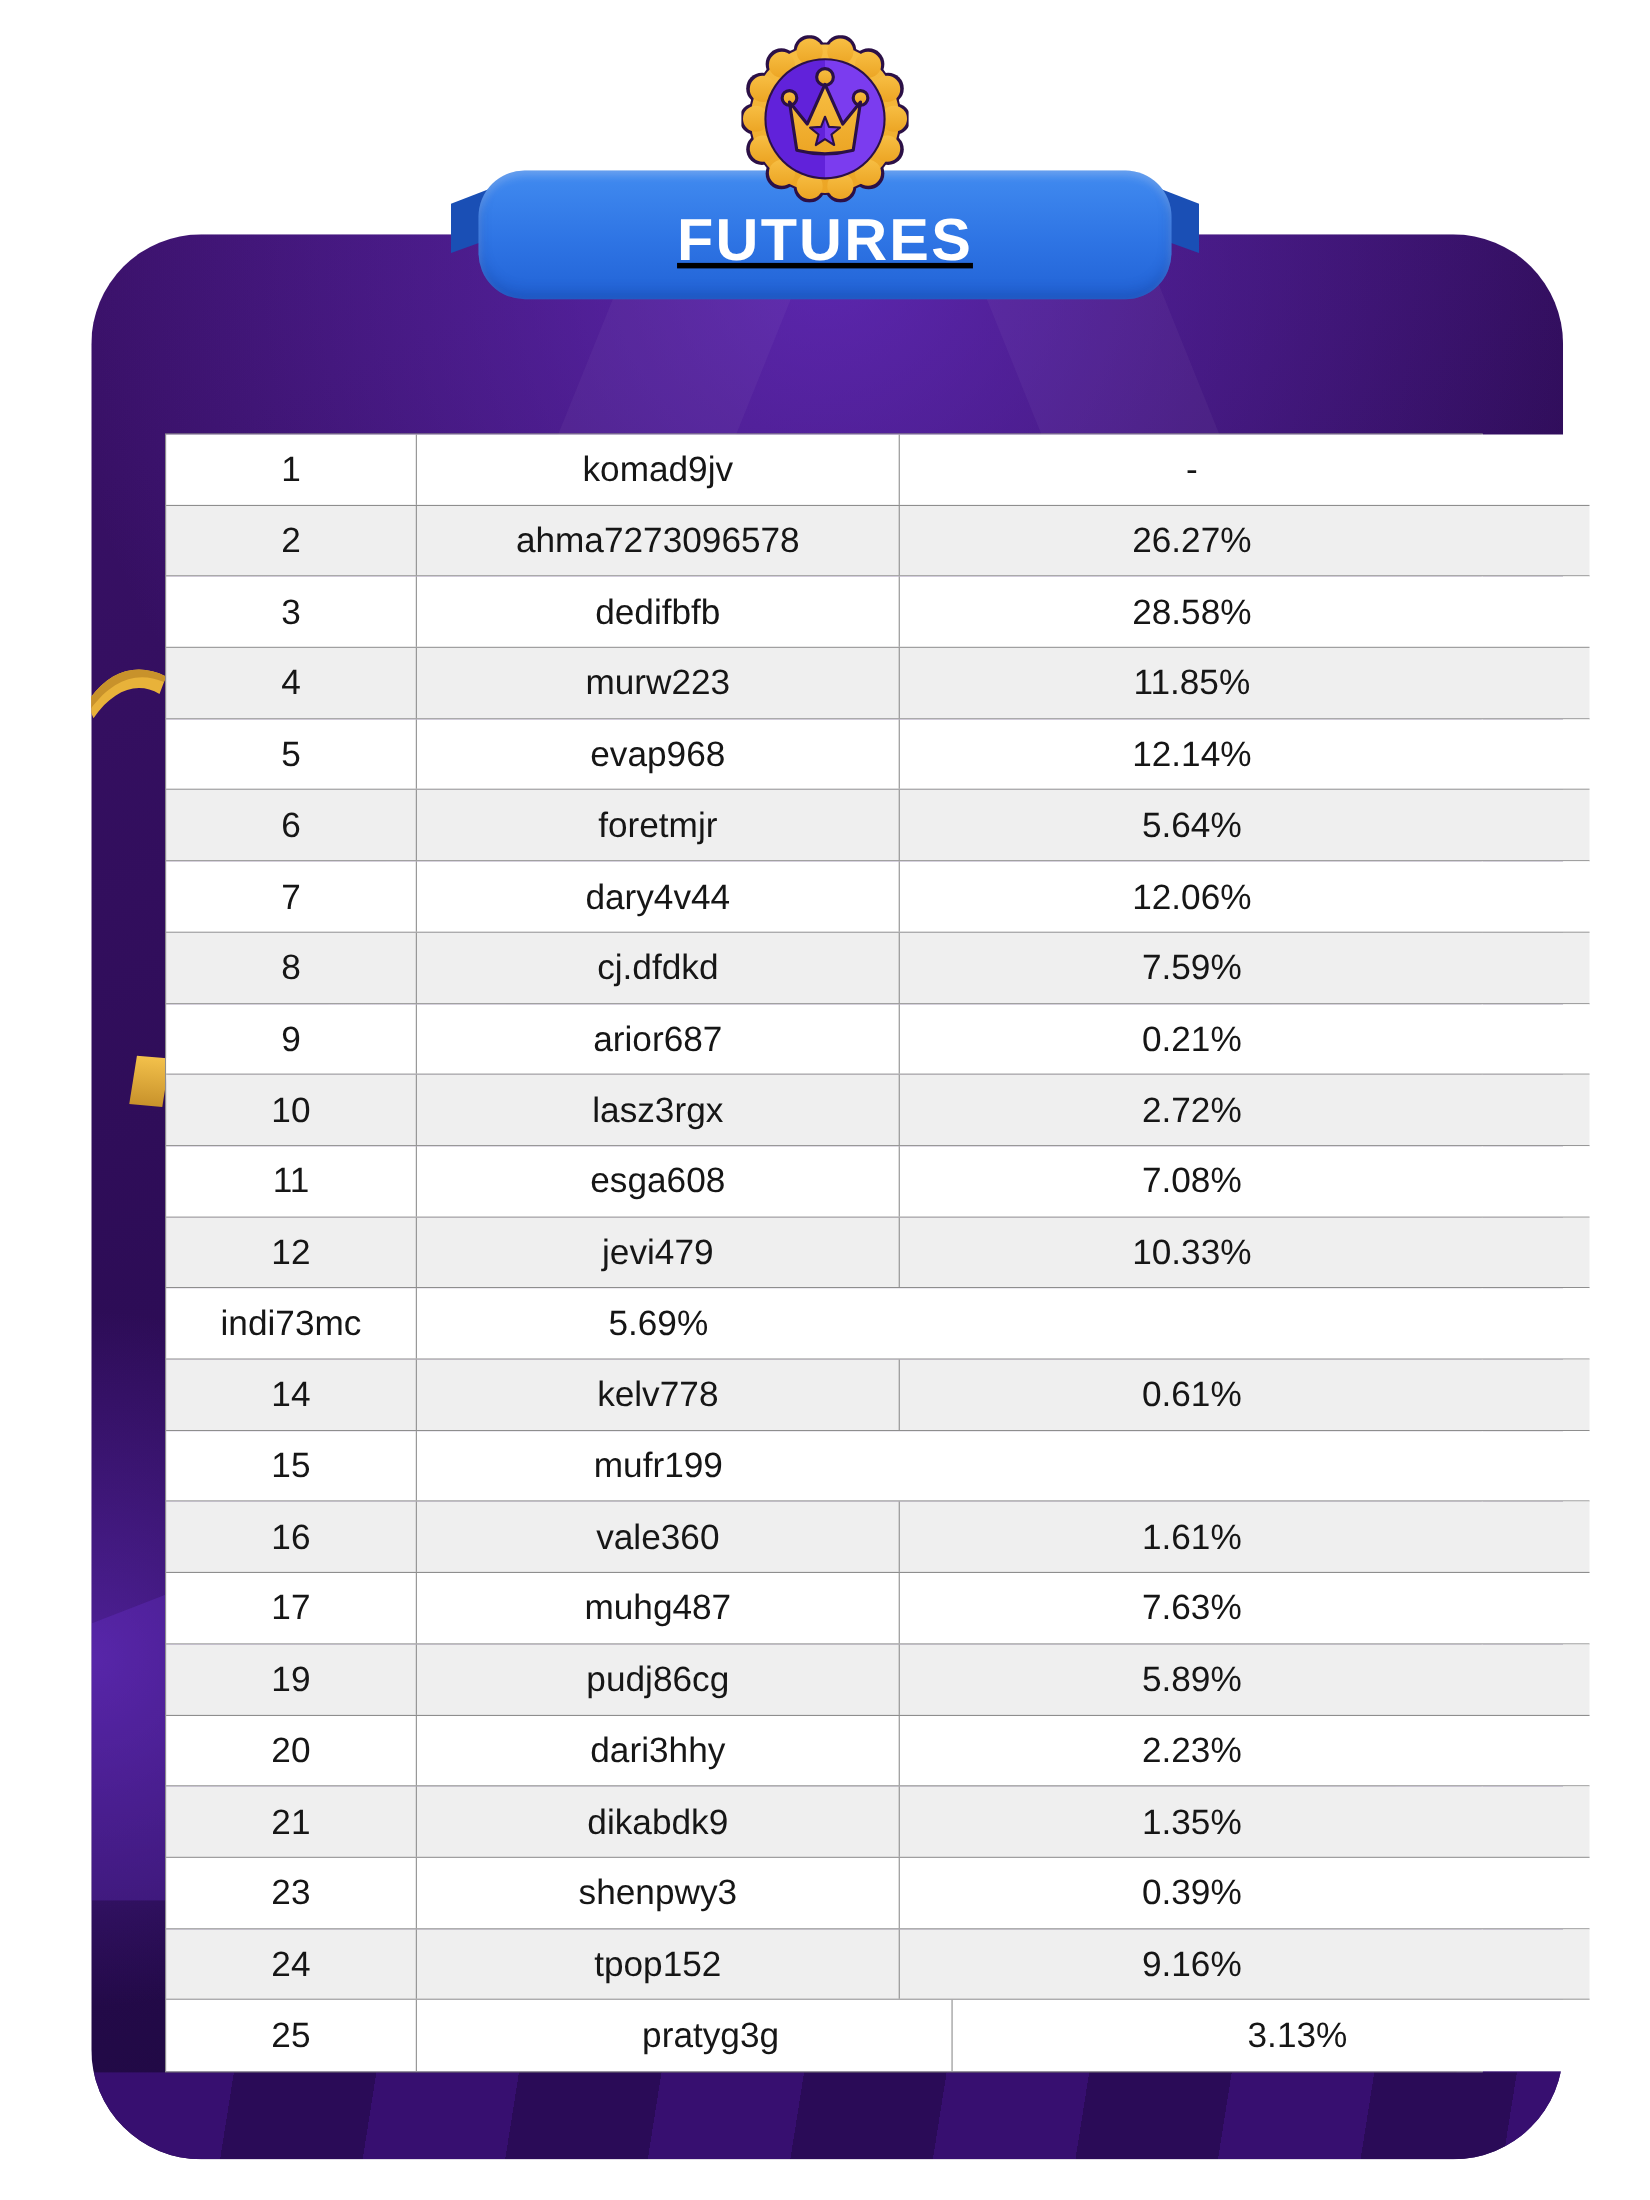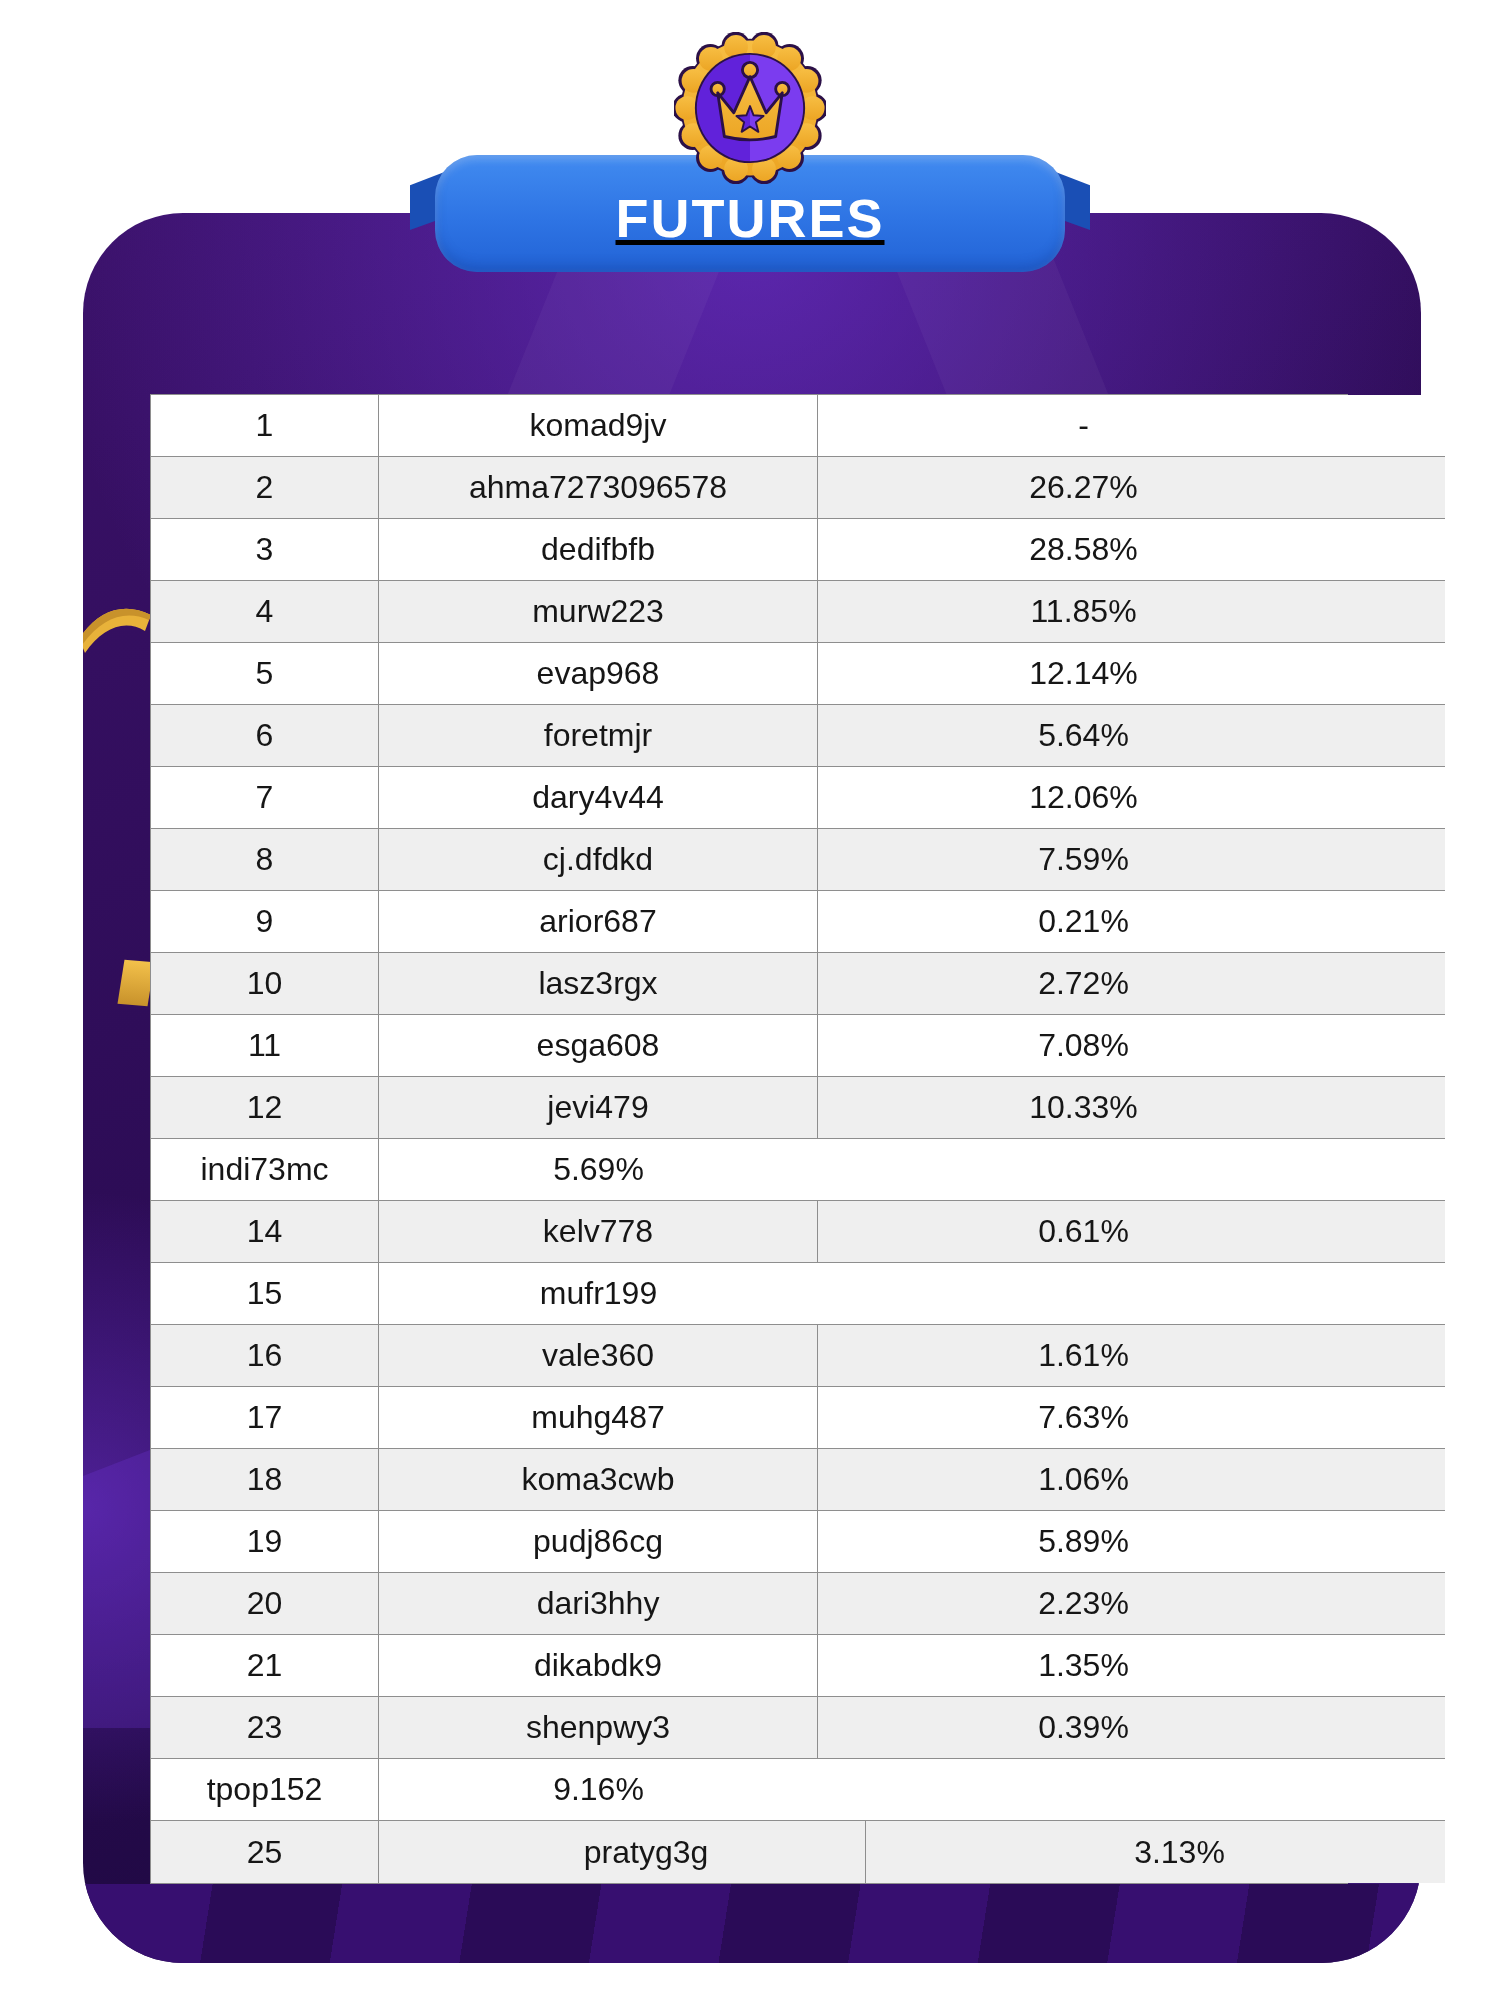--- a/index.html
+++ b/index.html
@@ -177,45 +177,41 @@
         <div class="cell">16</div>
         <div class="cell">vale360</div>
         <div class="cell">1.61%</div>
       </div>
       <div class="trow">
         <div class="cell">17</div>
         <div class="cell">muhg487</div>
         <div class="cell">7.63%</div>
       </div>
       <div class="trow">
-        <div class="cell">18</div>
-        <div class="cell">koma3cwb</div>
-        <div class="cell">1.06%</div>
-      </div>
-      <div class="trow">
         <div class="cell">19</div>
         <div class="cell">pudj86cg</div>
         <div class="cell">5.89%</div>
       </div>
       <div class="trow">
         <div class="cell">20</div>
         <div class="cell">dari3hhy</div>
         <div class="cell">2.23%</div>
       </div>
       <div class="trow">
         <div class="cell">21</div>
         <div class="cell">dikabdk9</div>
         <div class="cell">1.35%</div>
       </div>
       <div class="trow">
         <div class="cell">23</div>
         <div class="cell">shenpwy3</div>
         <div class="cell">0.39%</div>
       </div>
       <div class="trow">
+        <div class="cell">24</div>
         <div class="cell">tpop152</div>
         <div class="cell">9.16%</div>
       </div>
       <div class="trow">
         <div class="cell">25</div>
         <div class="cell">pratyg3g</div>
         <div class="cell">3.13%</div>
       </div>
     </div>
 

